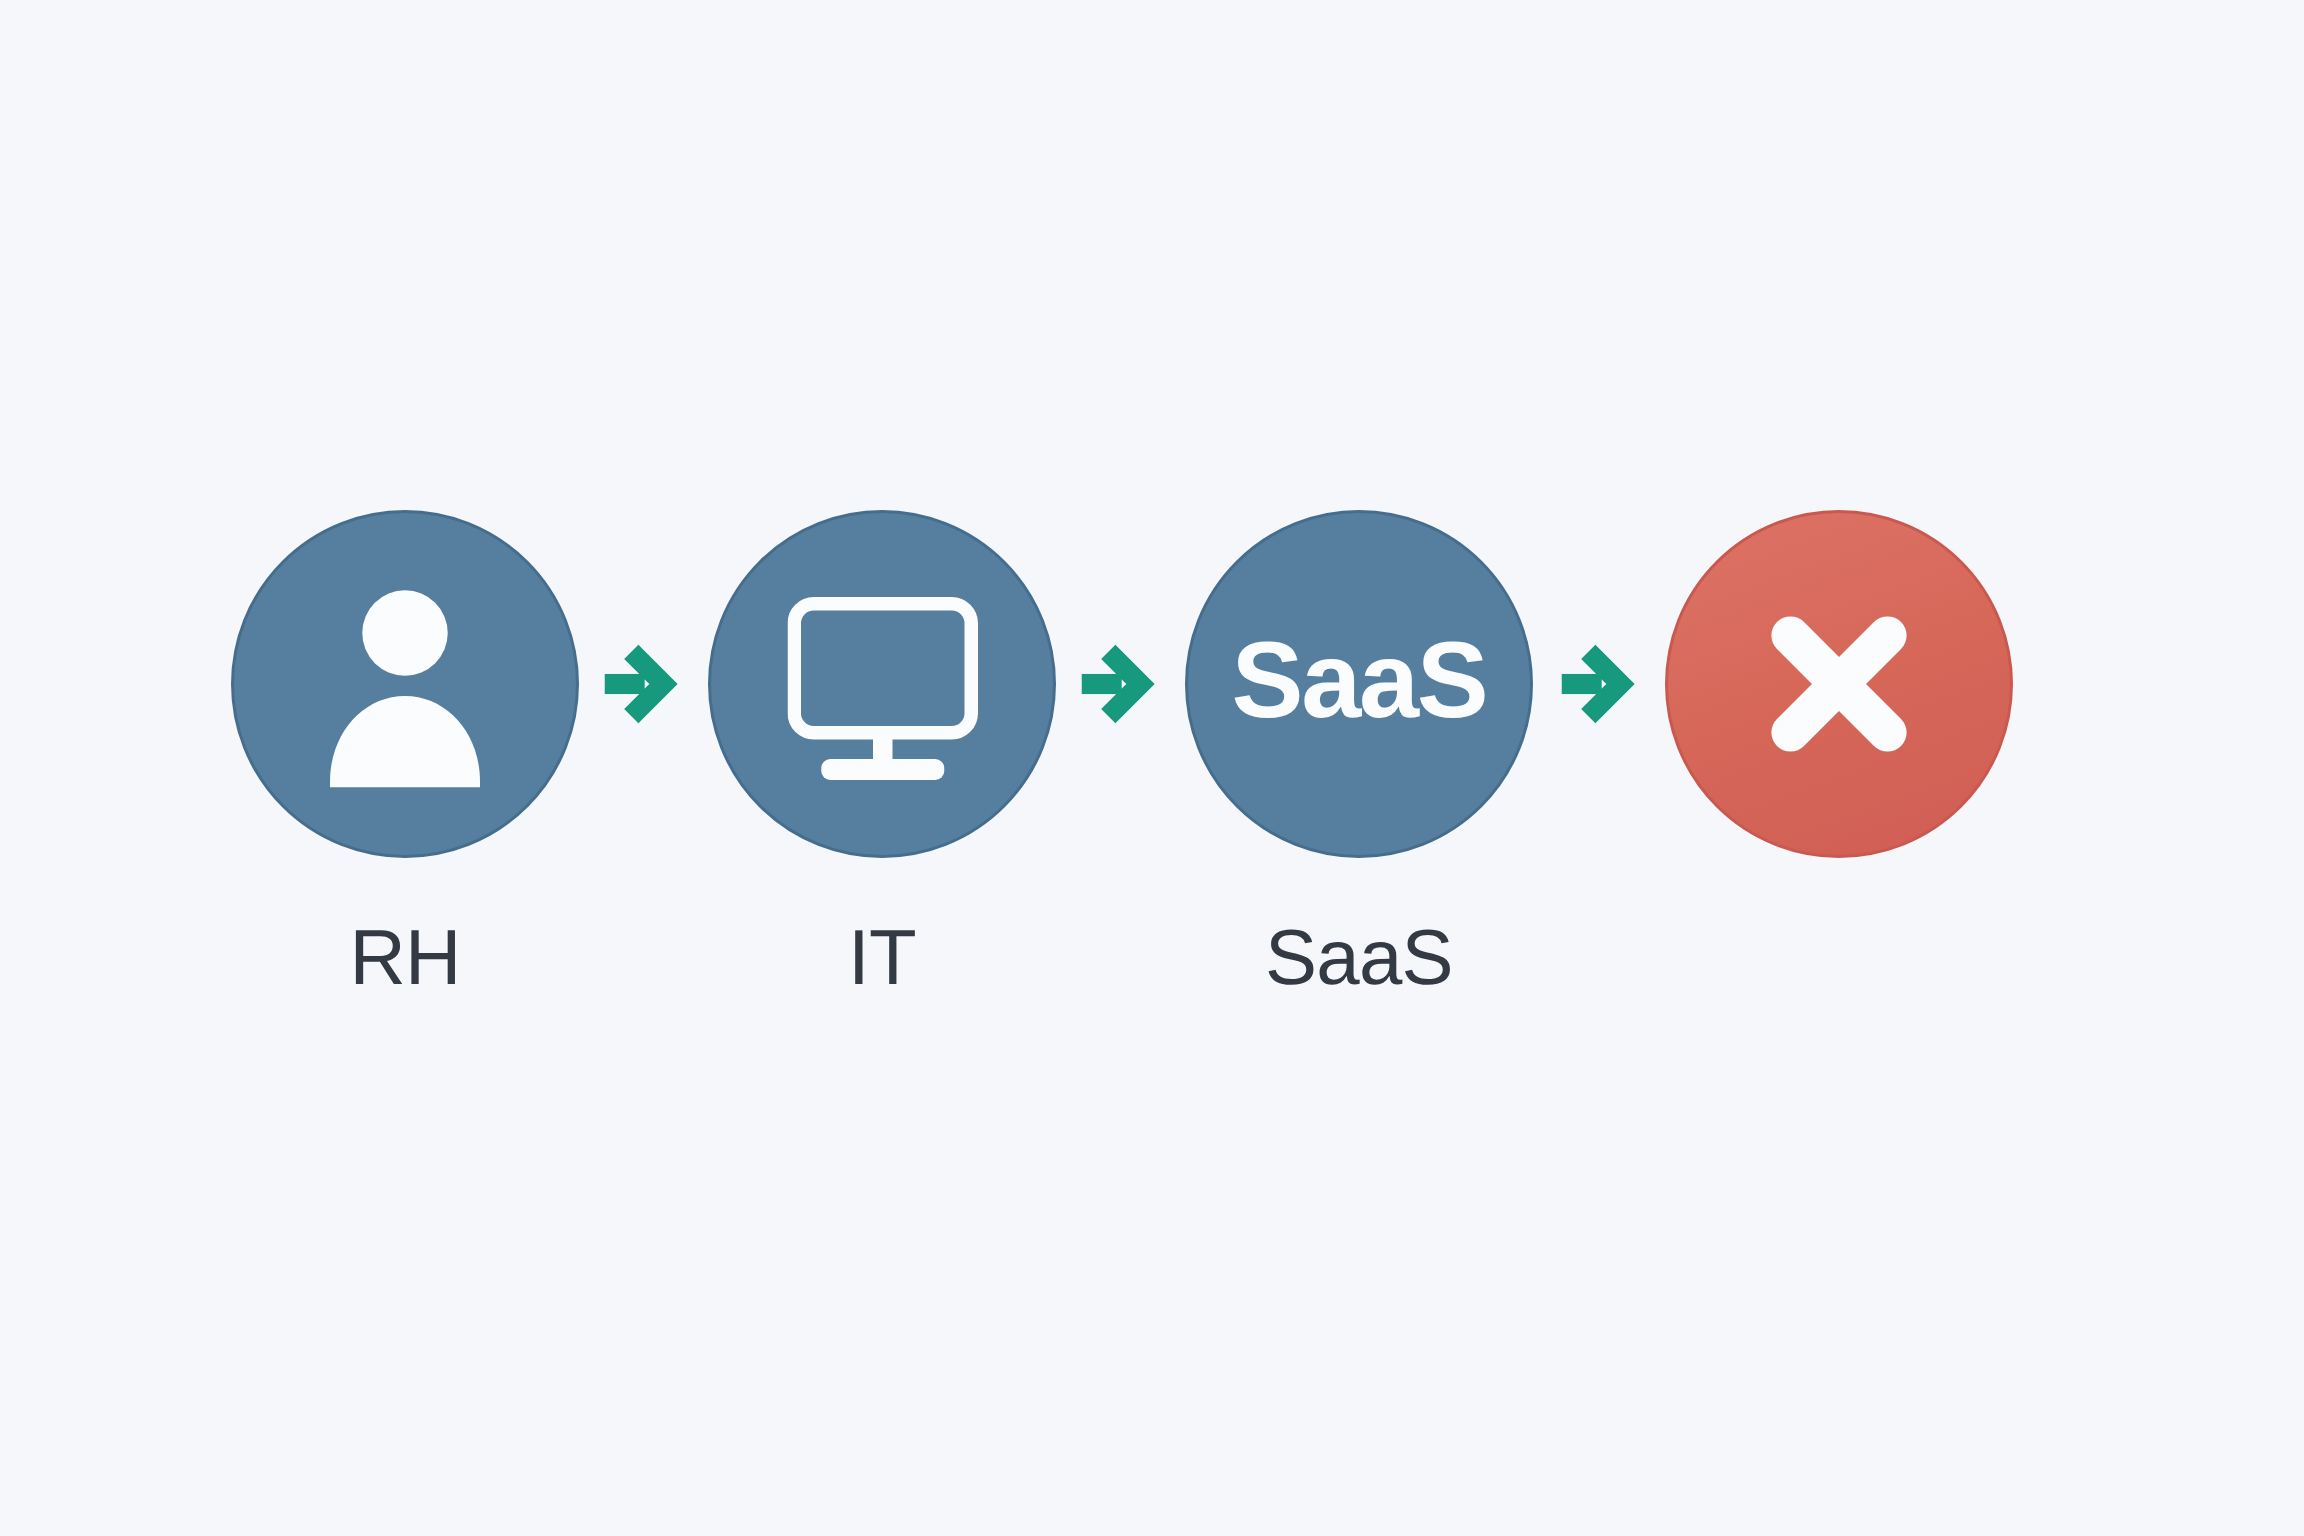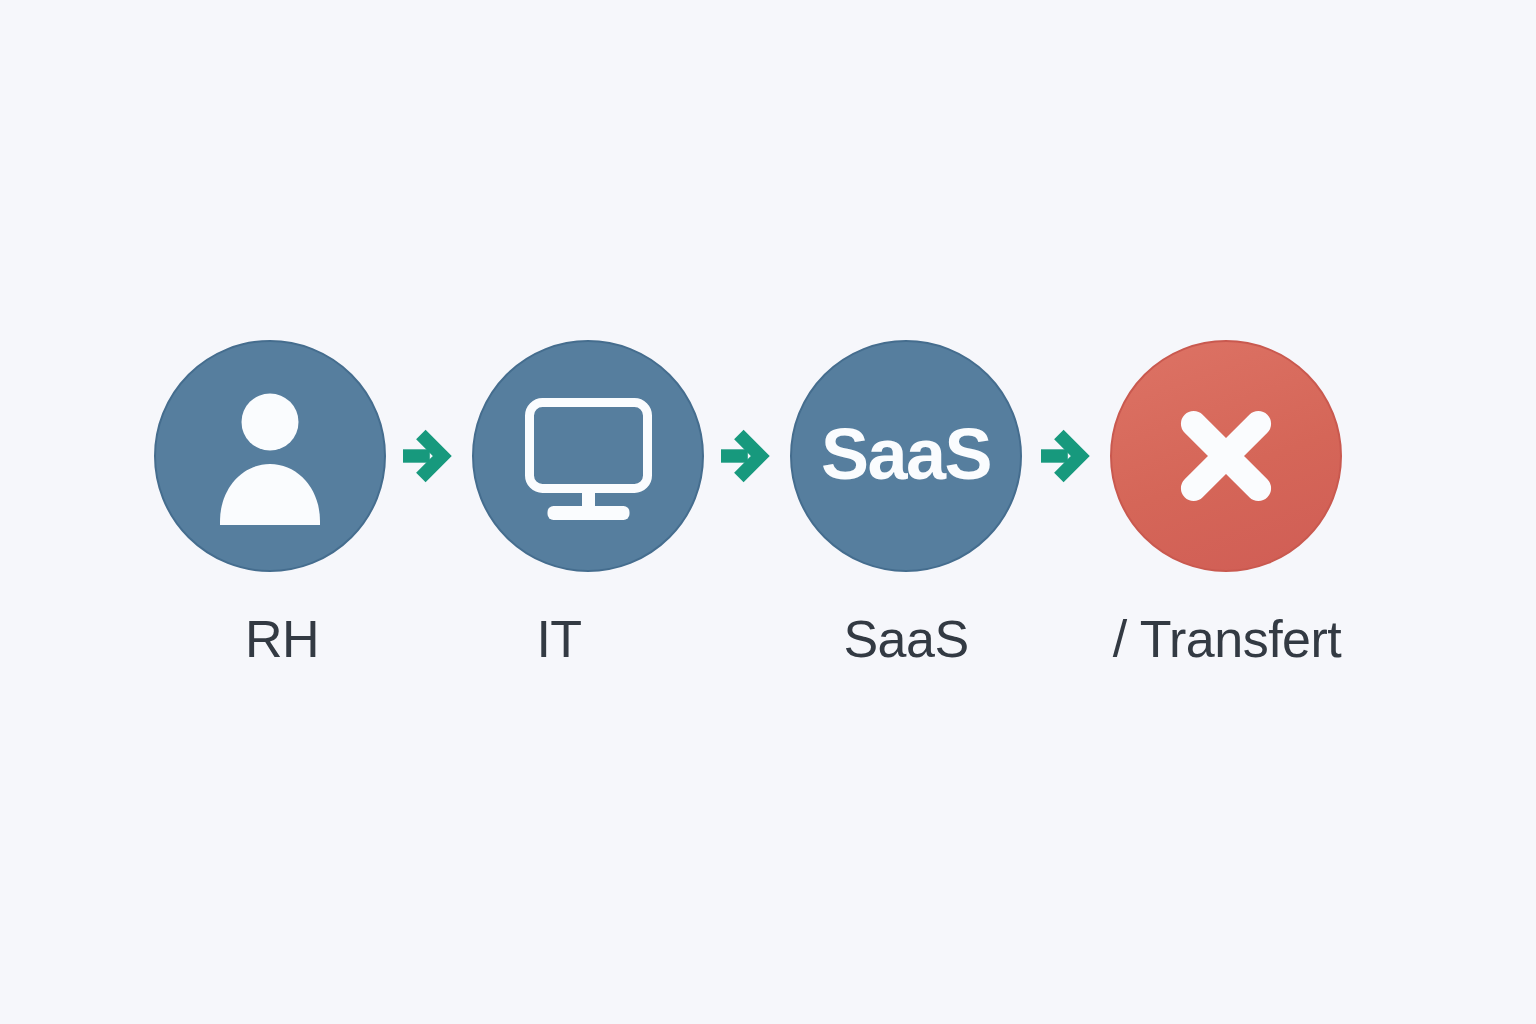--- a/index.html
+++ b/index.html
@@ -70,22 +70,22 @@
     top: 603px;
     transform: translateX(-50%);
     color: #333a43;
     font-size: 52px;
     font-weight: 500;
     line-height: 72px;
     letter-spacing: -0.5px;
     text-align: center;
     white-space: nowrap;
   }
-  .label-rh   { left: 282px; }
-  .label-it   { left: 559px; }
+  .label-rh   { left: 270px; }
+  .label-it   { left: 588px; }
   .label-saas { left: 906px; }
   .label-x    { left: 1227px; }
   .step-label span { display: block; }
 </style>
 </head>
 <body>
 
 <div class="canvas">
 
   <div class="circle blue circle-rh">
@@ -131,16 +131,15 @@
   <div class="step-label label-rh">
     <span>RH</span>
   </div>
   <div class="step-label label-it">
     <span>IT</span>
   </div>
   <div class="step-label label-saas">
     <span>SaaS</span>
   </div>
   <div class="step-label label-x">
-    <span>/ Transfert</span>
   </div>
 
 </div>
 
 </body></html>

